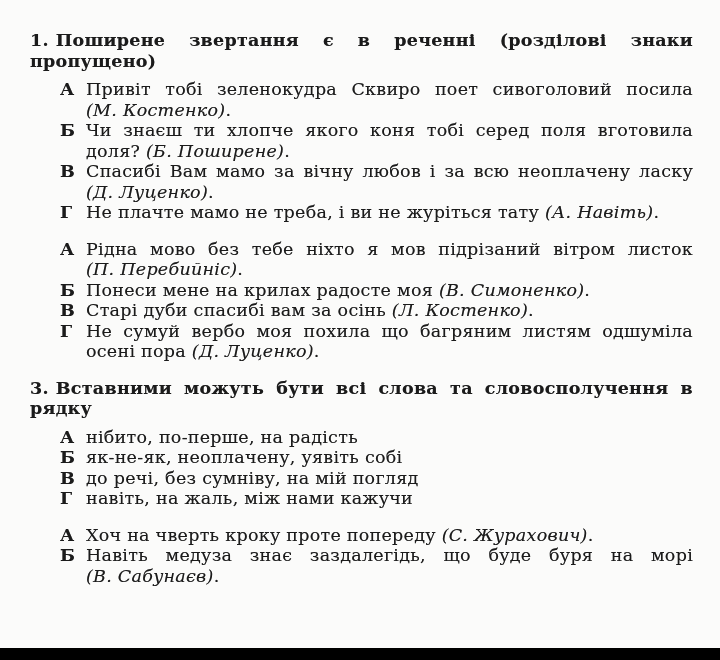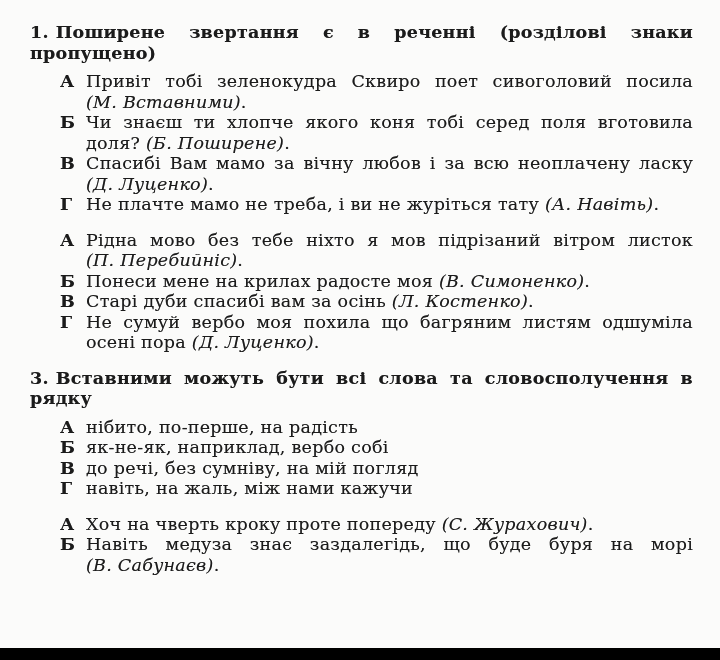--- a/index.html
+++ b/index.html
@@ -21,21 +21,21 @@
     color: #1b1b1b;
     text-shadow: 0 0 0.5px rgba(20,20,20,0.45);
   }
   .content {
     position: absolute;
     top: 14px;
     left: 30px;
     right: 27px;
   }
   .question {
-    margin: 8px 0 15px 0;
+    margin: 16px 0 15px 0;
   }
   .q-title {
     margin: 0 0 8px 0;
     font-size: 17.5px;
     line-height: 20.5px;
     font-weight: bold;
     text-align: justify;
     letter-spacing: 0.015em;
   }
   .q-num {
@@ -75,21 +75,21 @@
 <body>
 
 <div class="page">
   <div class="content">
 
     <div class="question">
       <p class="q-title"><span class="q-num">1.</span><span>Поширене звертання є в реченні (розділові знаки пропущено)</span></p>
       <div class="options">
         <div class="opt">
           <span class="opt-letter">А</span>
-          <span class="opt-body"><span>Привіт тобі зеленокудра Сквиро поет сивоголовий посила</span> <span class="src">(М. Вставними)</span><span>.</span></span>
+          <span class="opt-body"><span>Привіт тобі зеленокудра Сквиро поет сивоголовий посила</span> <span class="src">(М. Костенко)</span><span>.</span></span>
         </div>
         <div class="opt">
           <span class="opt-letter">Б</span>
           <span class="opt-body"><span>Чи знаєш ти хлопче якого коня тобі серед поля вготовила доля?</span> <span class="src">(Б. Поширене)</span><span>.</span></span>
         </div>
         <div class="opt">
           <span class="opt-letter">В</span>
           <span class="opt-body"><span>Спасибі Вам мамо за вічну любов і за всю неоплачену ласку</span> <span class="src">(Д. Луценко)</span><span>.</span></span>
         </div>
         <div class="opt">
@@ -122,21 +122,21 @@
 
     <div class="question">
       <p class="q-title"><span class="q-num">3.</span><span>Вставними можуть бути всі слова та словосполучення в рядку</span></p>
       <div class="options">
         <div class="opt">
           <span class="opt-letter">А</span>
           <span class="opt-body"><span>нібито, по-перше, на радість</span><span class="src"></span><span></span></span>
         </div>
         <div class="opt">
           <span class="opt-letter">Б</span>
-          <span class="opt-body"><span>як-не-як, наприклад, вербо собі</span><span class="src"></span><span></span></span>
+          <span class="opt-body"><span>як-не-як, неоплачену, уявіть собі</span><span class="src"></span><span></span></span>
         </div>
         <div class="opt">
           <span class="opt-letter">В</span>
           <span class="opt-body"><span>до речі, без сумніву, на мій погляд</span><span class="src"></span><span></span></span>
         </div>
         <div class="opt">
           <span class="opt-letter">Г</span>
           <span class="opt-body"><span>навіть, на жаль, між нами кажучи</span><span class="src"></span><span></span></span>
         </div>
       </div>

